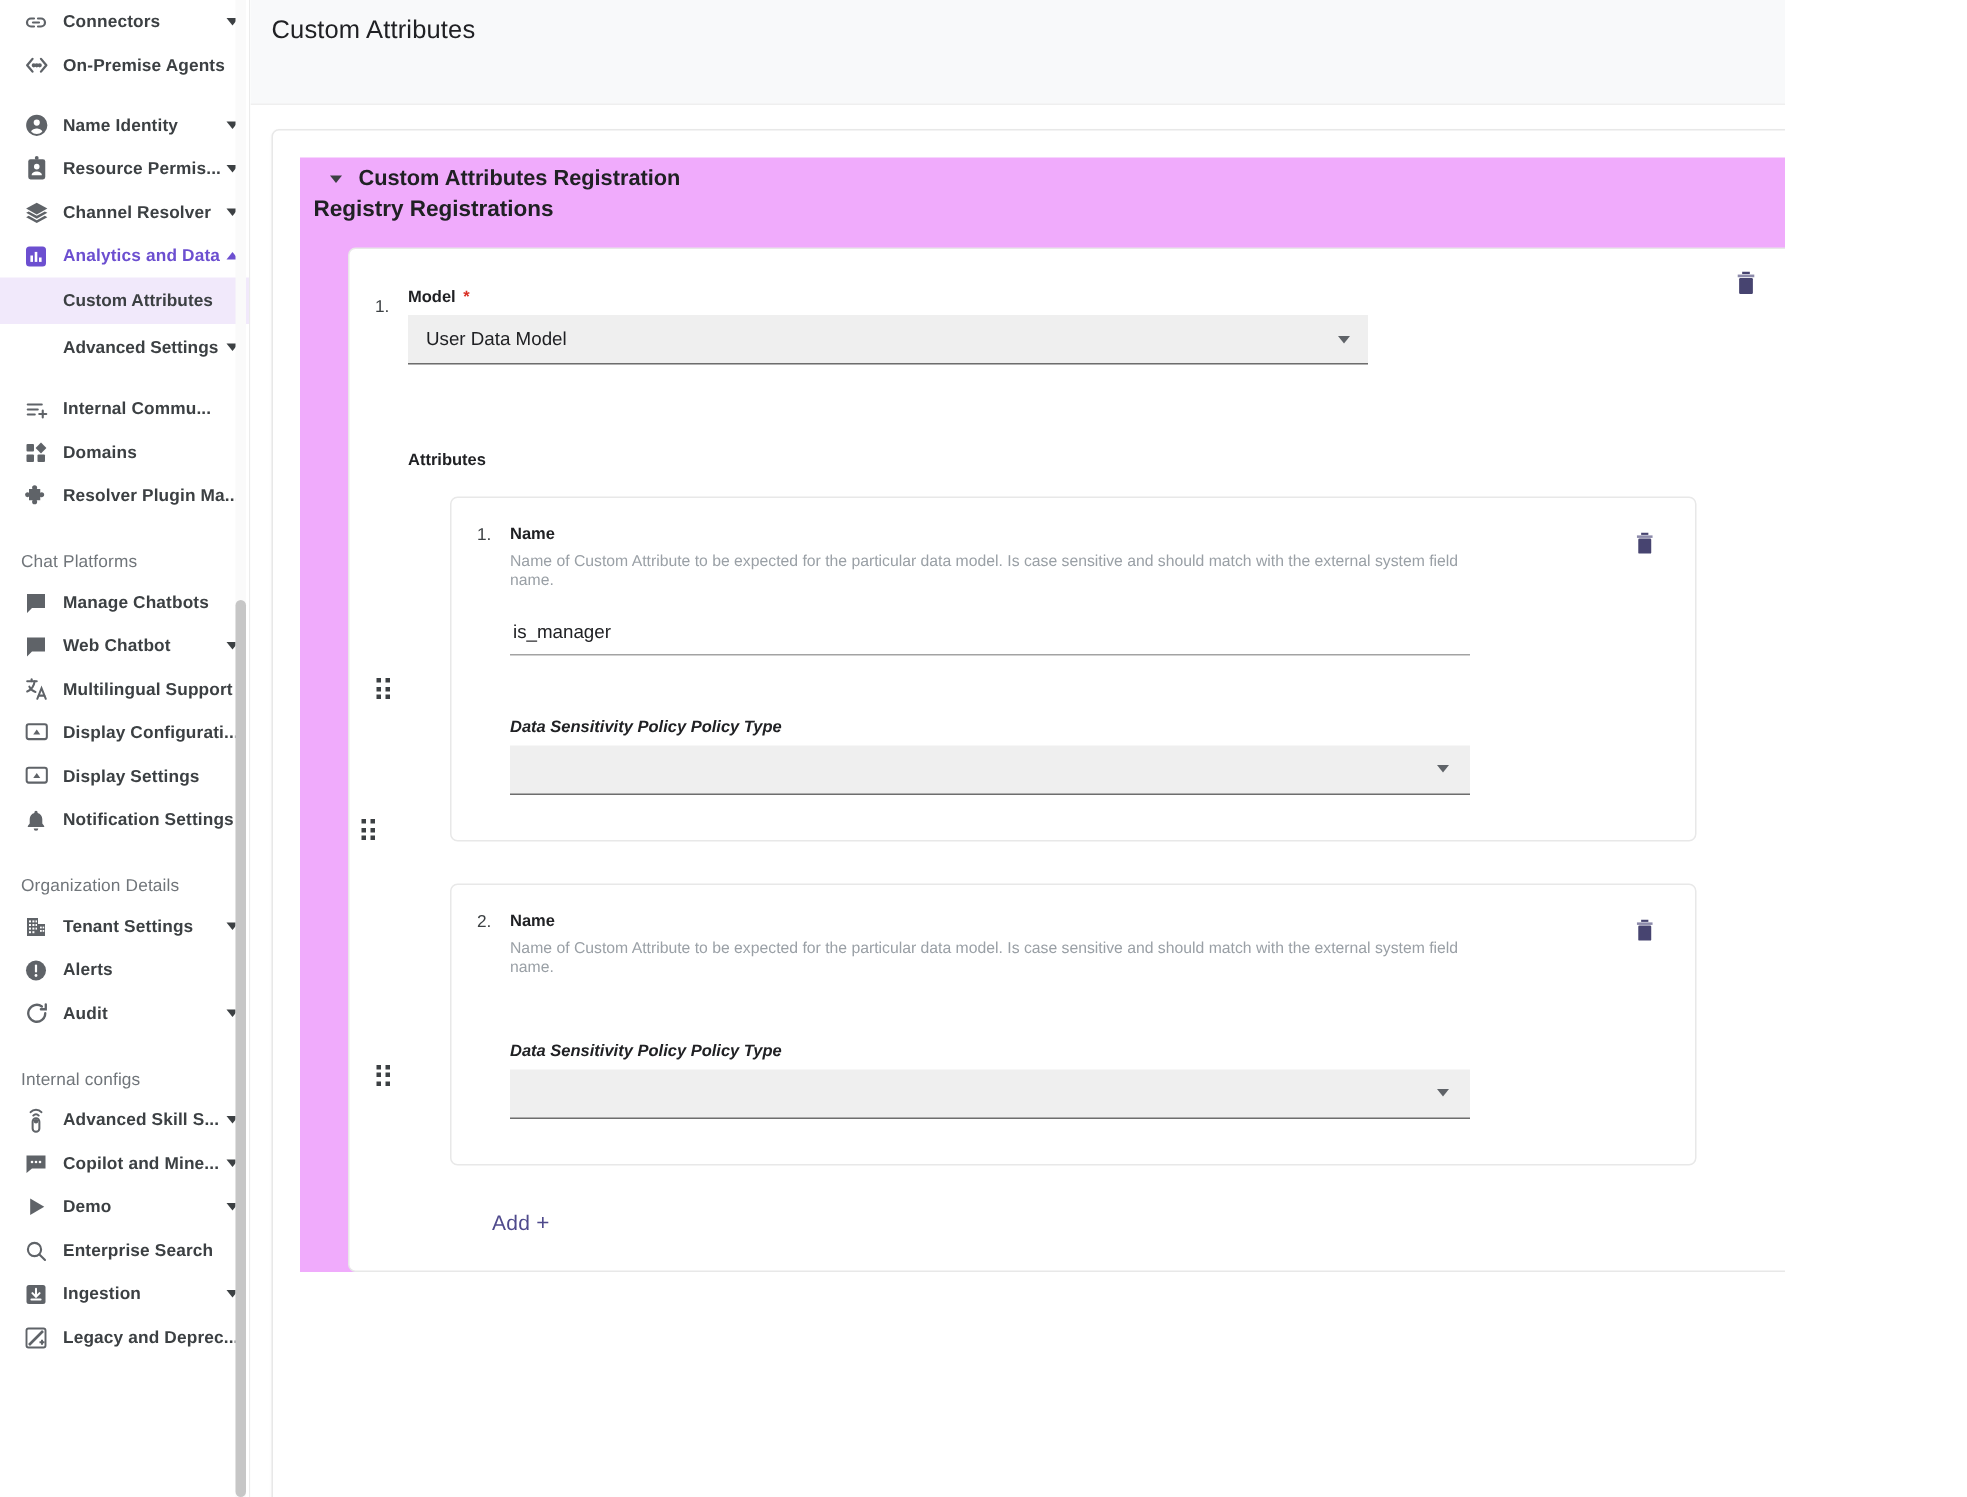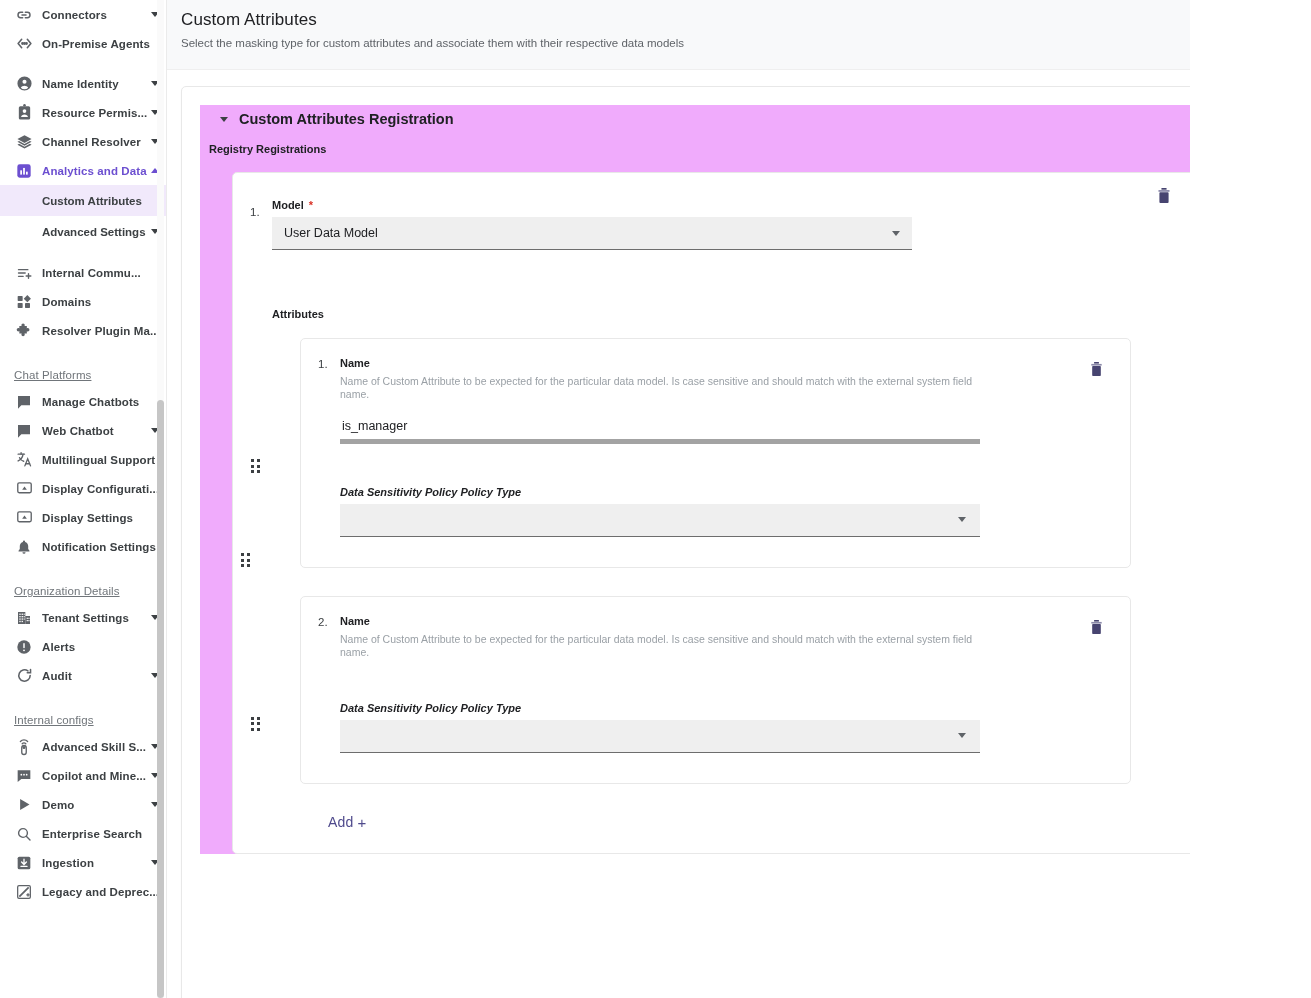--- a/index.html
+++ b/index.html
@@ -69,21 +69,20 @@
     font-size: 11.5px; font-weight: 700; color: #3c4043;
     white-space: nowrap; overflow: hidden; flex: 1 1 auto;
   }
   .section-head {
     font-size: 11.5px;
     color: #70757a;
     padding: 0 8px 0 14px;
     height: 24px;
     display: flex; align-items: center;
     letter-spacing: .1px;
-    text-decoration: underline;
   }
   .gap-sm { height: 11px; }
   .gap-md { height: 18px; }
 
   .sb-track {
     position: absolute;
     top: 0; right: 3px;
     width: 7px; height: 998px;
     background: #fafafa;
   }
@@ -146,22 +145,22 @@
   }
   .tri {
     width: 0; height: 0;
     border-left: 4.5px solid transparent;
     border-right: 4.5px solid transparent;
     border-top: 5.5px solid #3c4043;
     margin-right: 11px;
   }
   .reg-title { font-size: 14.5px; font-weight: 700; color: #202124; }
   .reg-sub {
-    font-size: 11px; font-weight: 700; color: #202124;
-    padding-left: 9px; margin-top: 12px;
+    font-size: 15px; font-weight: 700; color: #202124;
+    padding-left: 9px; margin-top: 0;
   }
 
   .model-card {
     margin: 17px 0 0 32px;
     width: 963px;
     border: 1px solid #e8e8e8;
     border-radius: 5px;
     background: #ffffff;
     position: relative;
     padding: 26px 0 22px 0;
@@ -234,21 +233,21 @@
   }
   .helper {
     font-size: 10.5px; color: #9aa0a6;
     line-height: 1.28;
     margin-top: 6px;
     max-width: 642px;
   }
   .text-input {
     margin-top: 16px;
     width: 640px; height: 26px;
-    border: none; border-bottom: 5px solid #a3a3a3;
+    border: none; border-bottom: 1px solid #a3a3a3;
     background: transparent;
     font-size: 12.5px; color: #202124;
     font-family: "Liberation Sans", sans-serif;
     padding: 0 2px 4px 2px;
     outline: none;
     display: block;
   }
   .pol-label {
     font-size: 11px; font-weight: 700; color: #202124;
     margin-top: 42px;
@@ -597,21 +596,20 @@
 
     <div class="sb-track"></div>
     <div class="sb-thumb" style="top:400px;height:598px;"></div>
     <div class="sb-divider"></div>
   </nav>
 
   <main class="main">
 
     <div class="page-header">
       <div class="page-title">Custom Attributes</div>
-      <div class="page-sub">Select the masking type for custom attributes and associate them with their respective data models</div>
     </div>
 
     <div class="content-area">
       <section class="outer-card">
 
         <div class="inner-card">
 
           <div class="reg-head">
             <span class="tri"></span>
             <span class="reg-title">Custom Attributes Registration</span>

